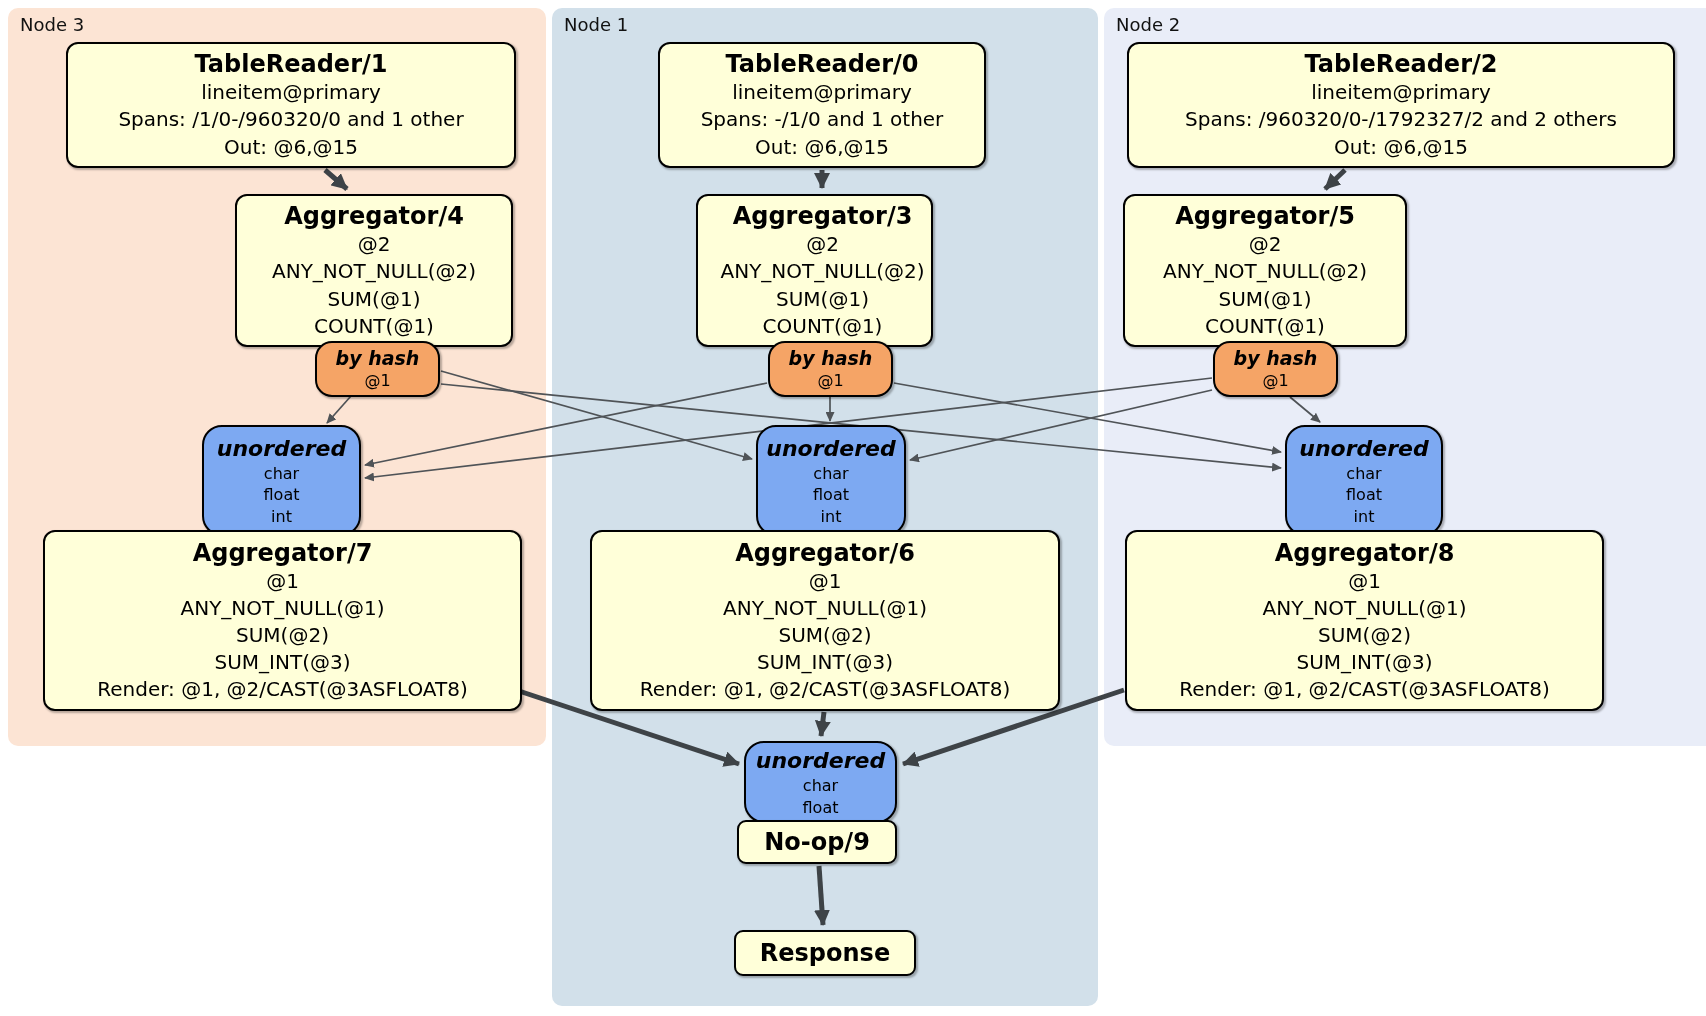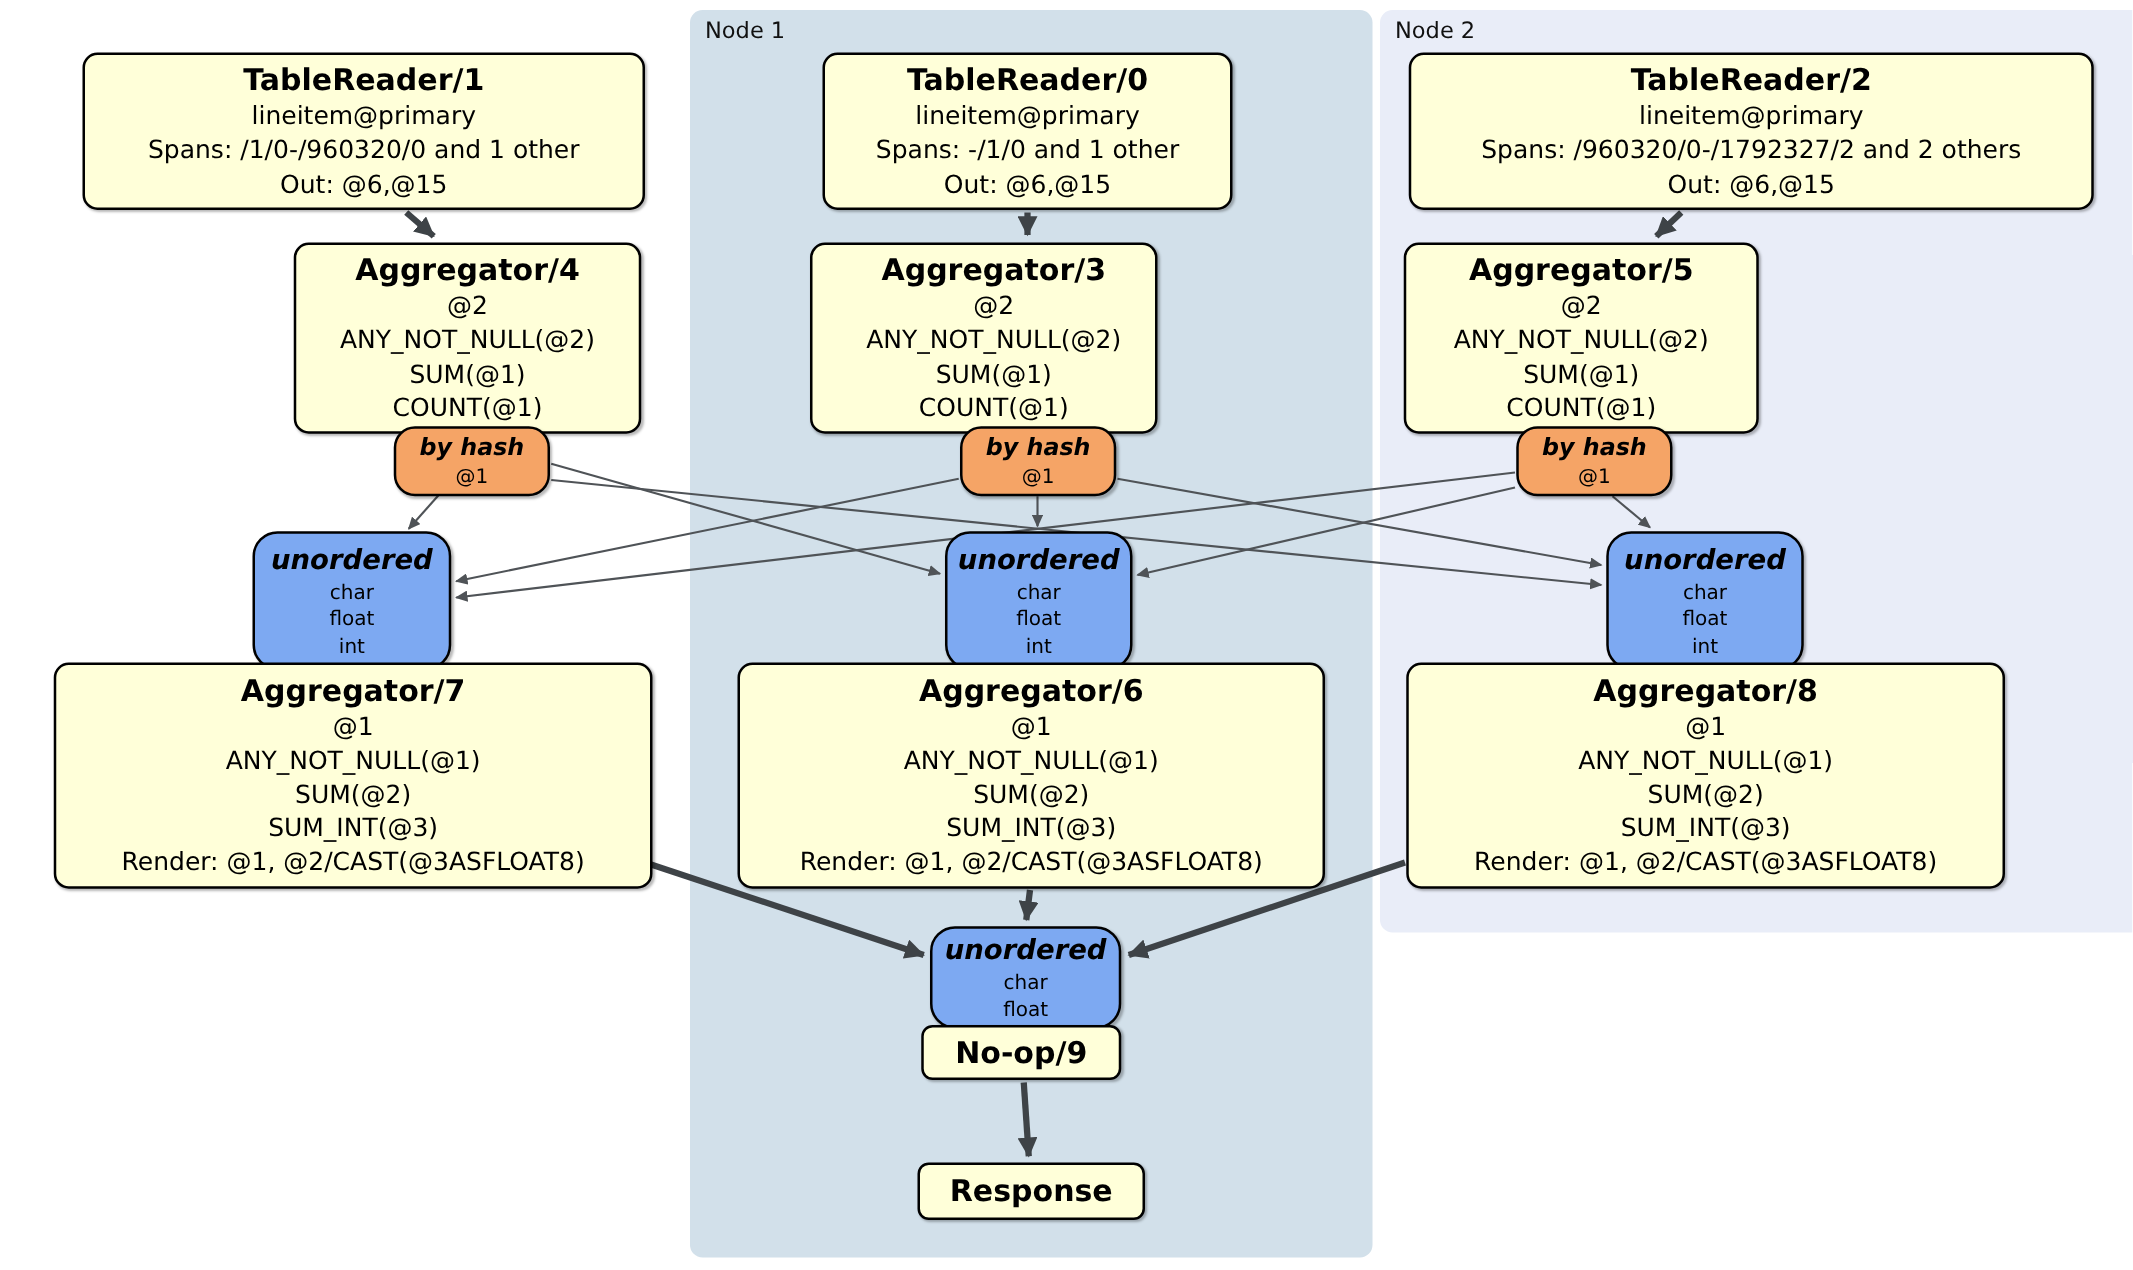--- a/index.html
+++ b/index.html
@@ -22,20 +22,23 @@
   .router .title { font-weight:bold; font-size:19px;font-style:italic; }
   .sync { background:#7da9f2; border-radius:20px; z-index:2; font-size:16px; line-height:1.33; }
   .sync .title { font-weight:bold; font-size:22px;font-style:italic; }
   .terminal .title { font-size:24px; }
 </style>
 </head>
 <body>
 
 <div class="canvas">
 
+  <div class="region" style="left:8px;top:8px;width:538px;height:738px;background:#fce4d4;">
+    <div class="region-label">Node 3</div>
+  </div>
   <div class="region" style="left:552px;top:8px;width:546px;height:998px;background:#d2e0ea;">
     <div class="region-label">Node 1</div>
   </div>
   <div class="region" style="left:1104px;top:8px;width:596px;height:738px;background:#e9edf8;padding-left:34px;">
     <div class="region-label">Node 2</div>
   </div>
 
   <svg class="edges" width="1706" height="1016">
     <defs>
       <marker id="head-thick" markerUnits="userSpaceOnUse" markerWidth="18" markerHeight="16" refX="15" refY="8" orient="auto">
@@ -100,21 +103,21 @@
     <div>SUM_INT(@3)</div>
     <div>Render: @1, @2/CAST(@3ASFLOAT8)</div>
   </div>
 
   <div class="box proc" style="left:658px;top:42px;width:328px;height:126px;">
     <div class="title">TableReader/0</div>
     <div>lineitem@primary</div>
     <div>Spans: -/1/0 and 1 other</div>
     <div>Out: @6,@15</div>
   </div>
-  <div class="box proc" style="left:648px;top:194px;width:278px;height:153px;padding-left:16px;">
+  <div class="box proc" style="left:696px;top:194px;width:237px;height:153px;padding-left:16px;">
     <div class="title">Aggregator/3</div>
     <div>@2</div>
     <div>ANY_NOT_NULL(@2)</div>
     <div>SUM(@1)</div>
     <div>COUNT(@1)</div>
   </div>
   <div class="box router" style="left:768px;top:341px;width:125px;height:56px;">
     <div class="title">by hash</div>
     <div>@1</div>
   </div>

